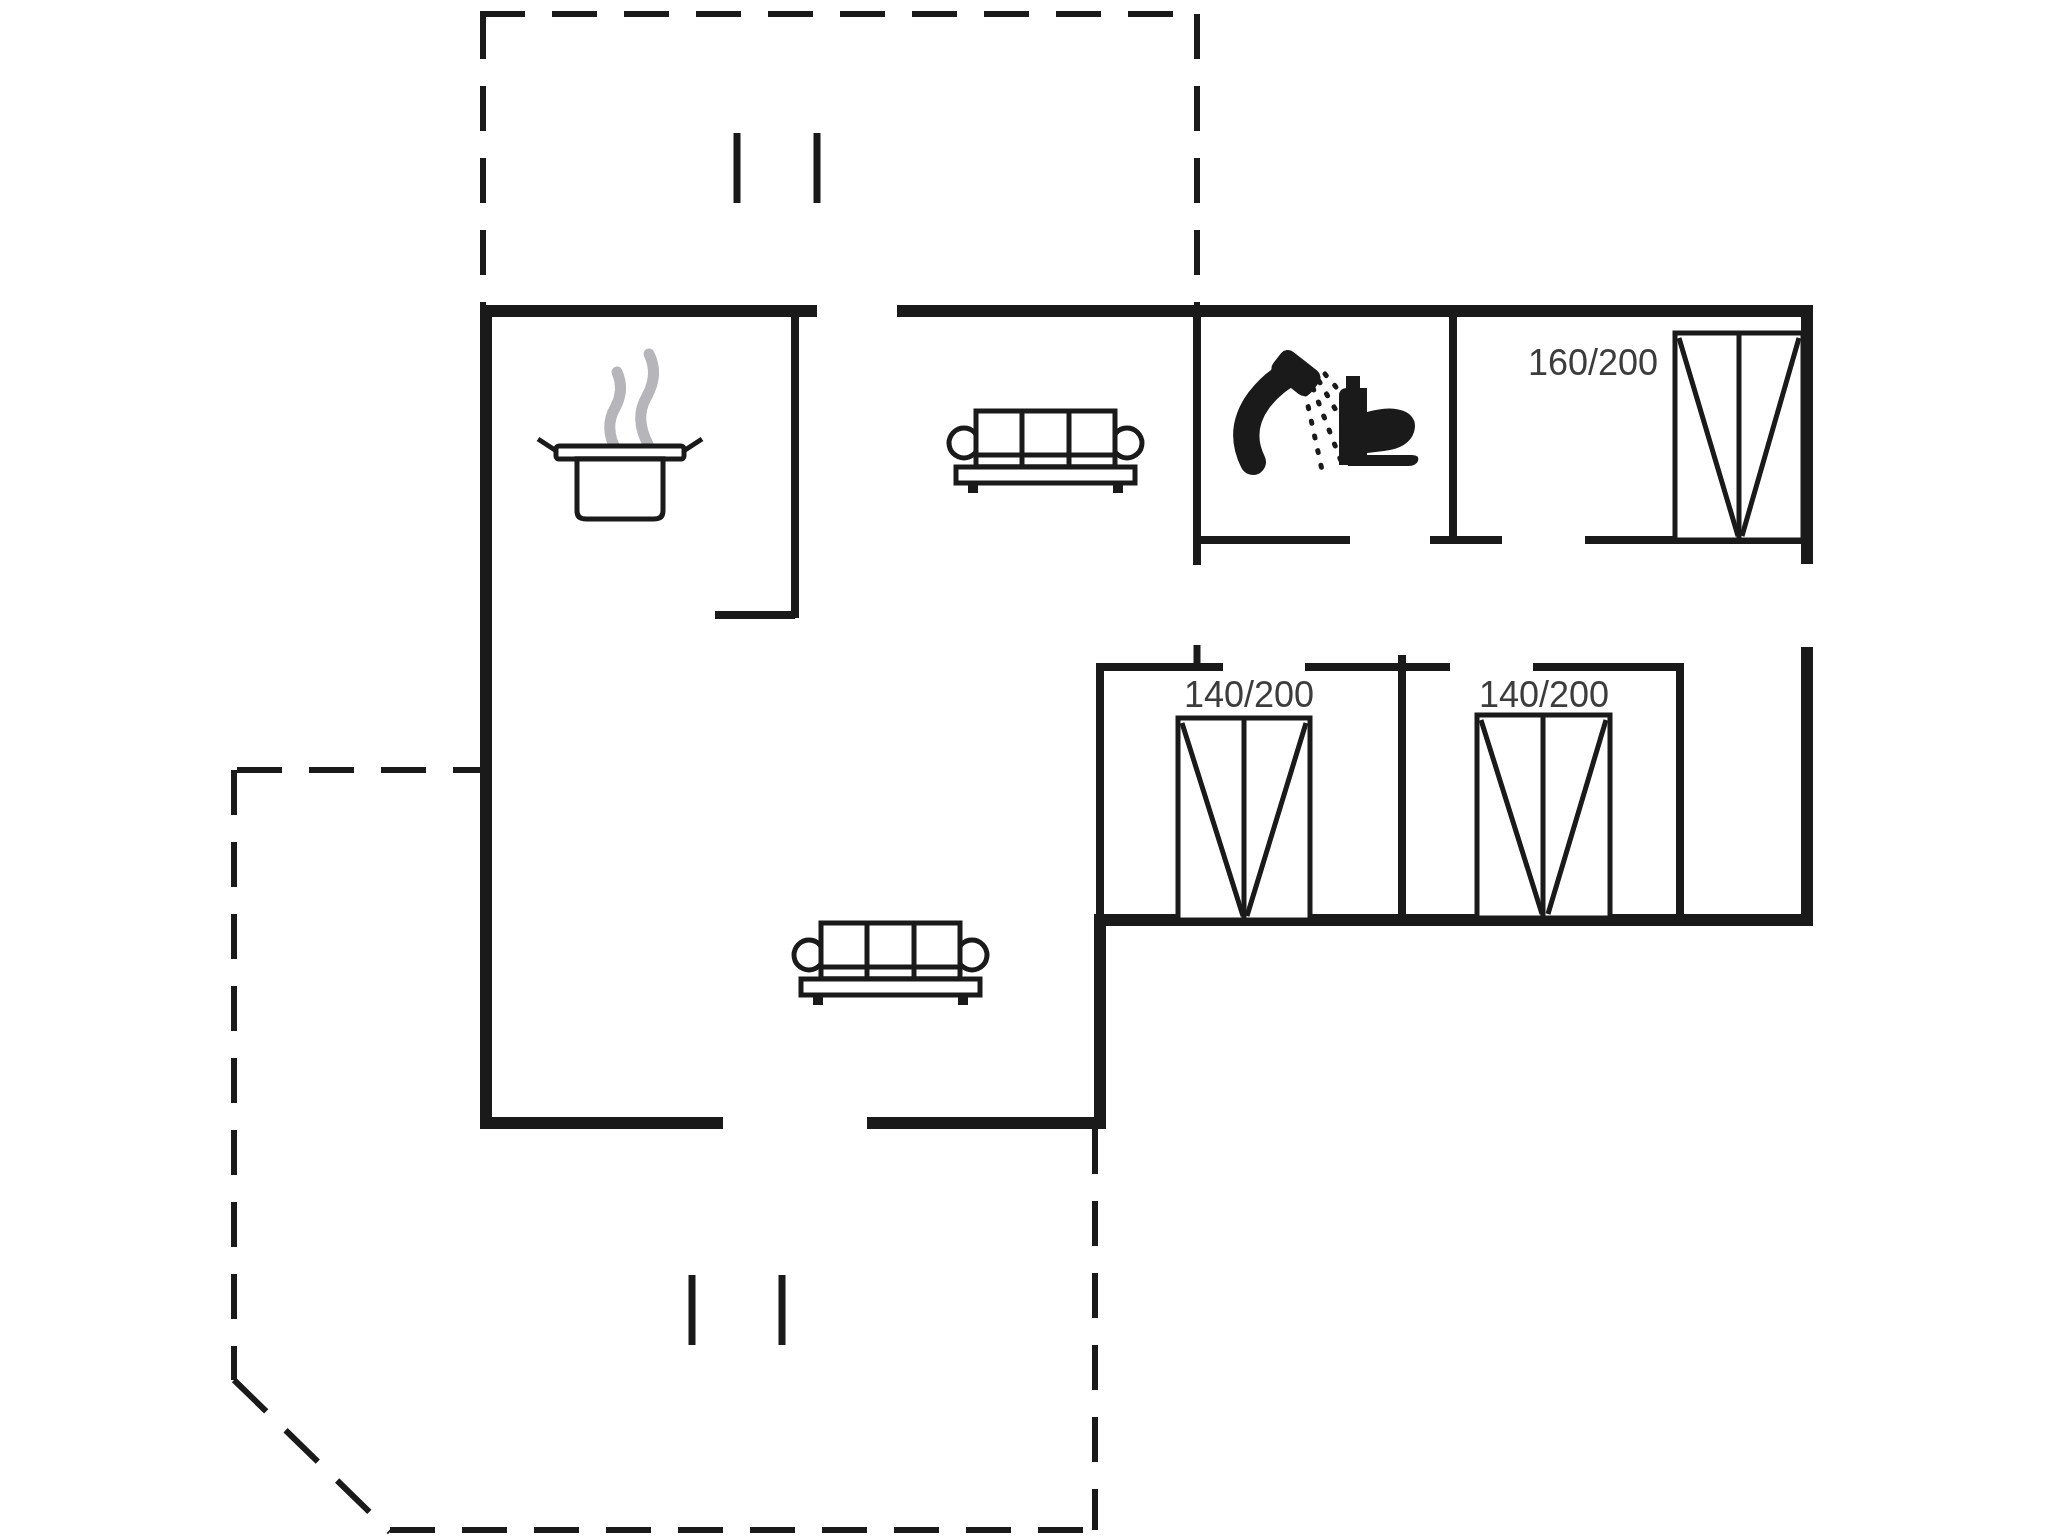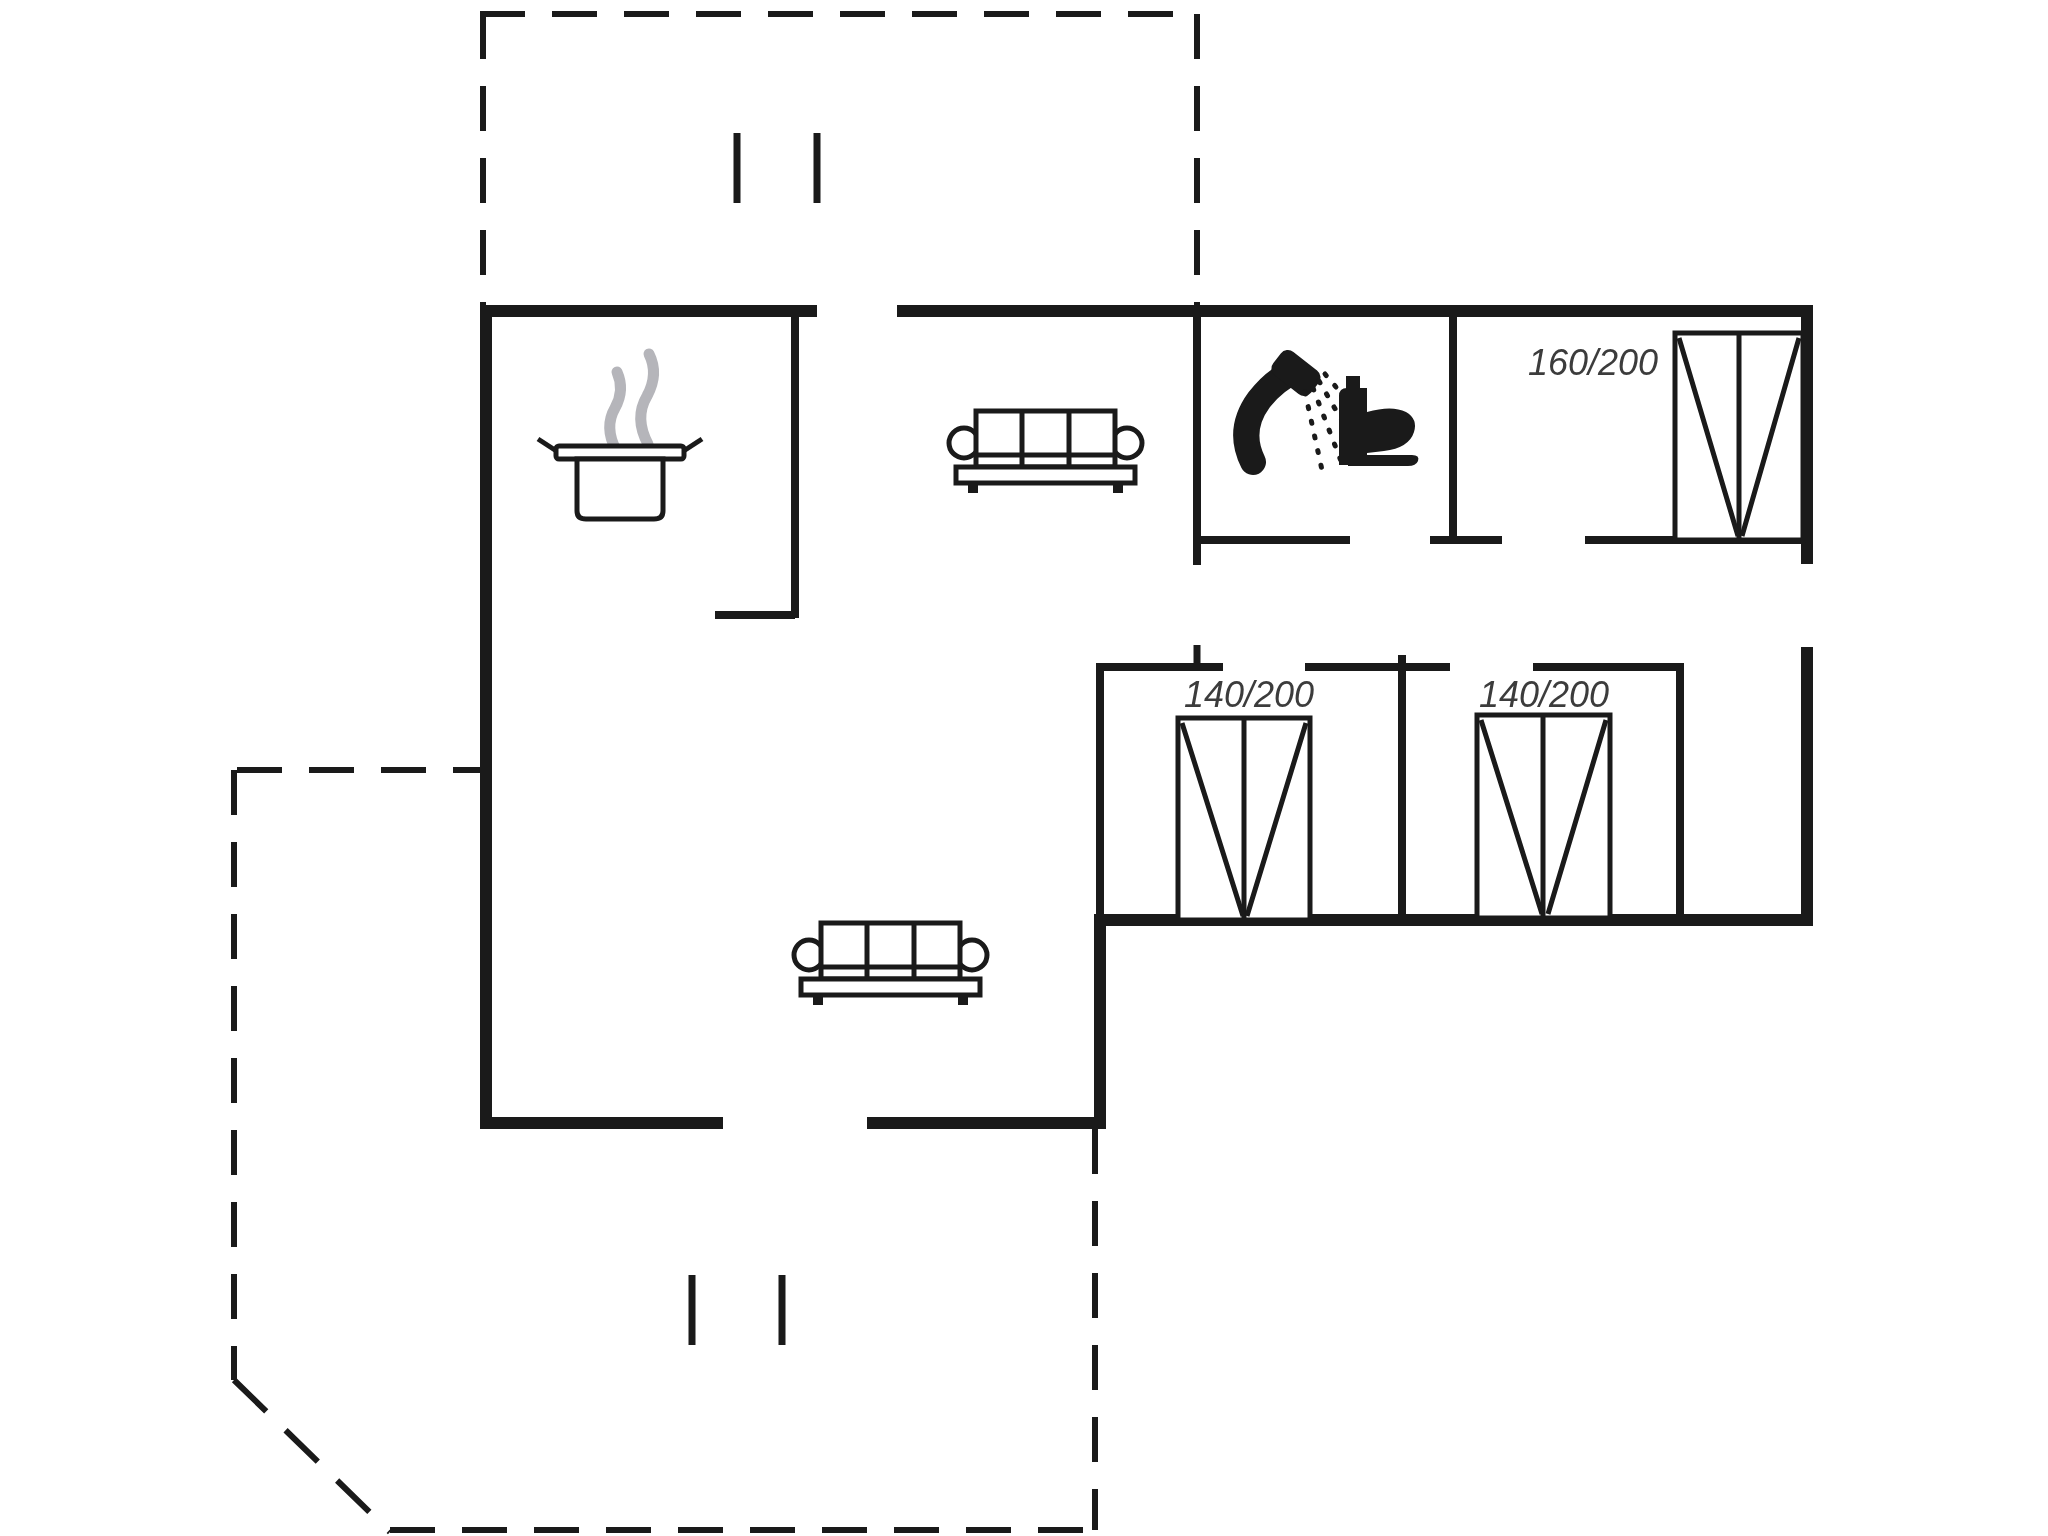--- a/index.html
+++ b/index.html
@@ -2,21 +2,21 @@
 <html><head>
 <meta charset="utf-8">
 <style>
   html, body {
     margin: 0; padding: 0;
     width: 2048px; height: 1536px;
     background: #ffffff;
     overflow: hidden;
     font-family: "Liberation Sans", sans-serif;
   }
-  .stage { position: relative; width: 2048px; height: 1132px; background: #fff; font-style: italic; }
+  .stage { position: relative; width: 2048px; height: 1132px; background: #fff; }
   svg { display: block; }
   .wall-thick { stroke: #1a1a1a; stroke-width: 12; fill: none; stroke-linecap: butt; }
   .wall-thin  { stroke: #1a1a1a; stroke-width: 8;  fill: none; stroke-linecap: butt; }
   .tick       { stroke: #1a1a1a; stroke-width: 7;  fill: none; stroke-linecap: butt; }
   .dashed     { stroke: #1a1a1a; stroke-width: 6;  fill: none; stroke-dasharray: 45 27; stroke-linecap: butt; }
   .bed-line   { stroke: #1a1a1a; stroke-width: 5;  fill: none; }
   .bed-rect   { stroke: #1a1a1a; stroke-width: 5;  fill: #ffffff; }
   .furn-line  { stroke: #1a1a1a; stroke-width: 5;  fill: #ffffff; }
   .steam      { stroke: #b5b5ba; stroke-width: 11; fill: none; stroke-linecap: round; }
   .solid-blk  { fill: #1a1a1a; stroke: none; }

